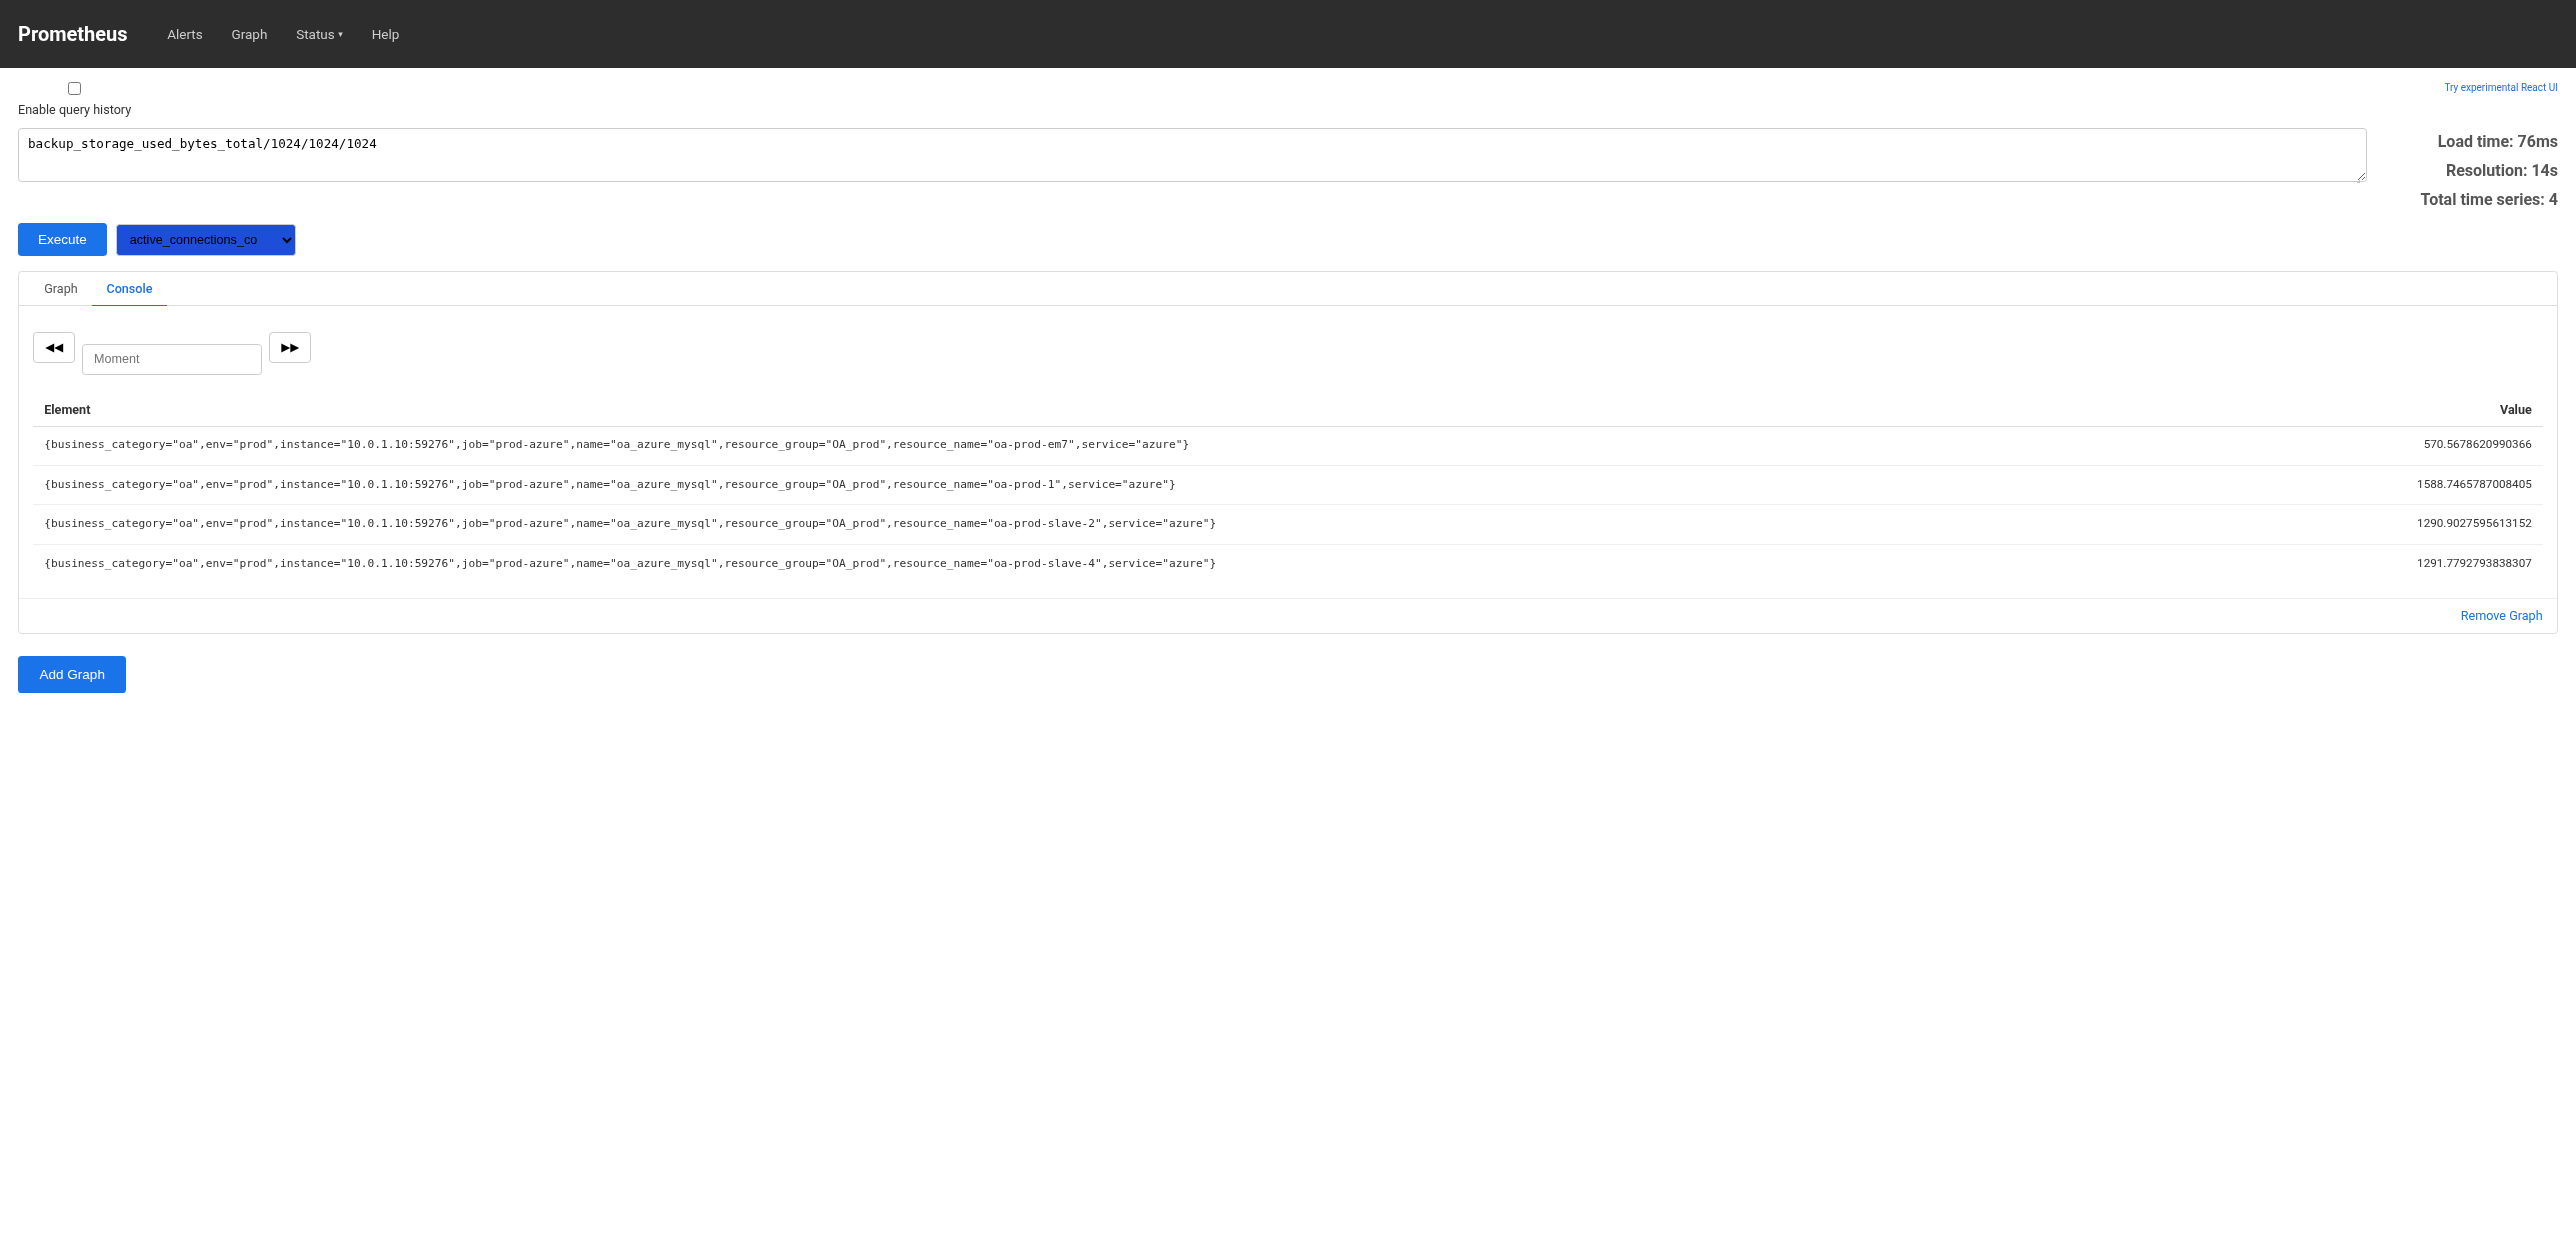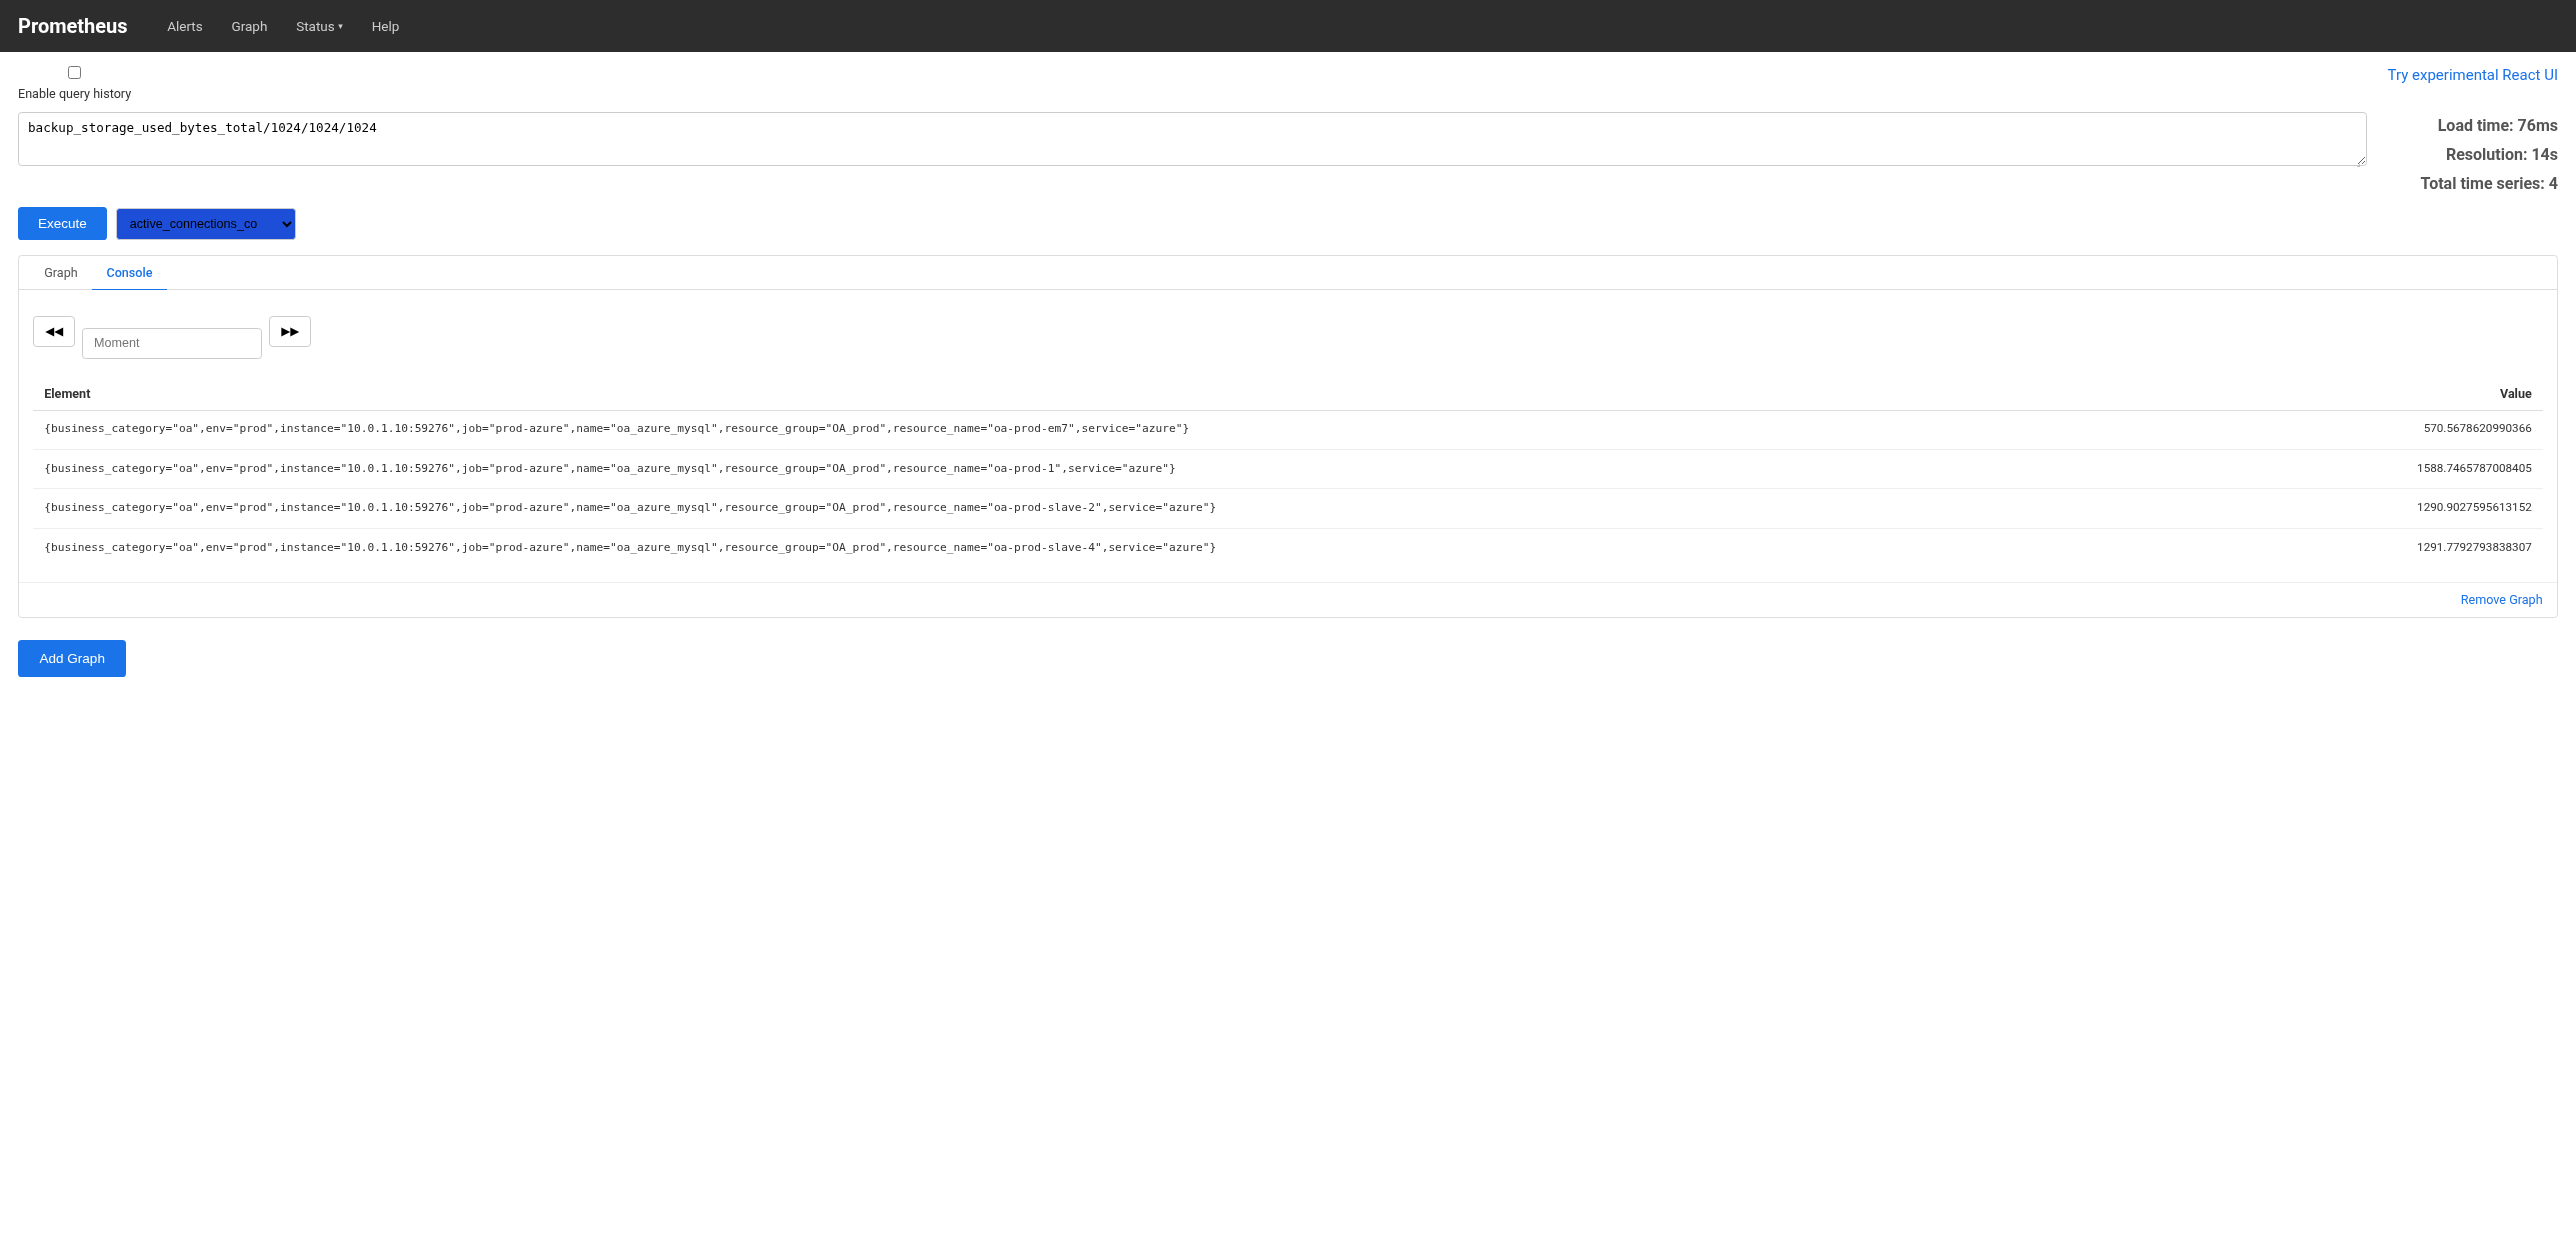--- a/index.html
+++ b/index.html
@@ -4,21 +4,21 @@
   <style>
     * { box-sizing: border-box; margin: 0; padding: 0; }
     body { font-family: -apple-system, BlinkMacSystemFont, "Segoe UI", Roboto, Helvetica, Arial, sans-serif; font-size: 12.6px; background: #fff; color: #333; }
 
     
     .navbar {
       background: #2d2d2d;
       display: flex;
       align-items: center;
       padding: 0 18px;
-      height: 52px;
+      height: 68px;
     }
     .navbar-brand {
       color: #fff;
       font-size: 20px;
       font-weight: bold;
       margin-right: 27px;
     }
     .navbar-nav {
       display: flex;
       align-items: flex-start;
@@ -59,21 +59,21 @@
       flex-direction: column;
     }
     .enable-query-history input[type="checkbox"] {
       width: 12.6px;
       height: 12.6px;
       cursor: pointer;
     }
     .react-ui-link {
       color: #1a73e8;
       text-decoration: none;
-      font-size: 15px;
+      font-size: 10px;
       cursor: pointer;
     }
 
     
     .query-section {
       display: flex;
       gap: 10.8px;
       margin-bottom: 9px;
       align-items: flex-start;
     }

